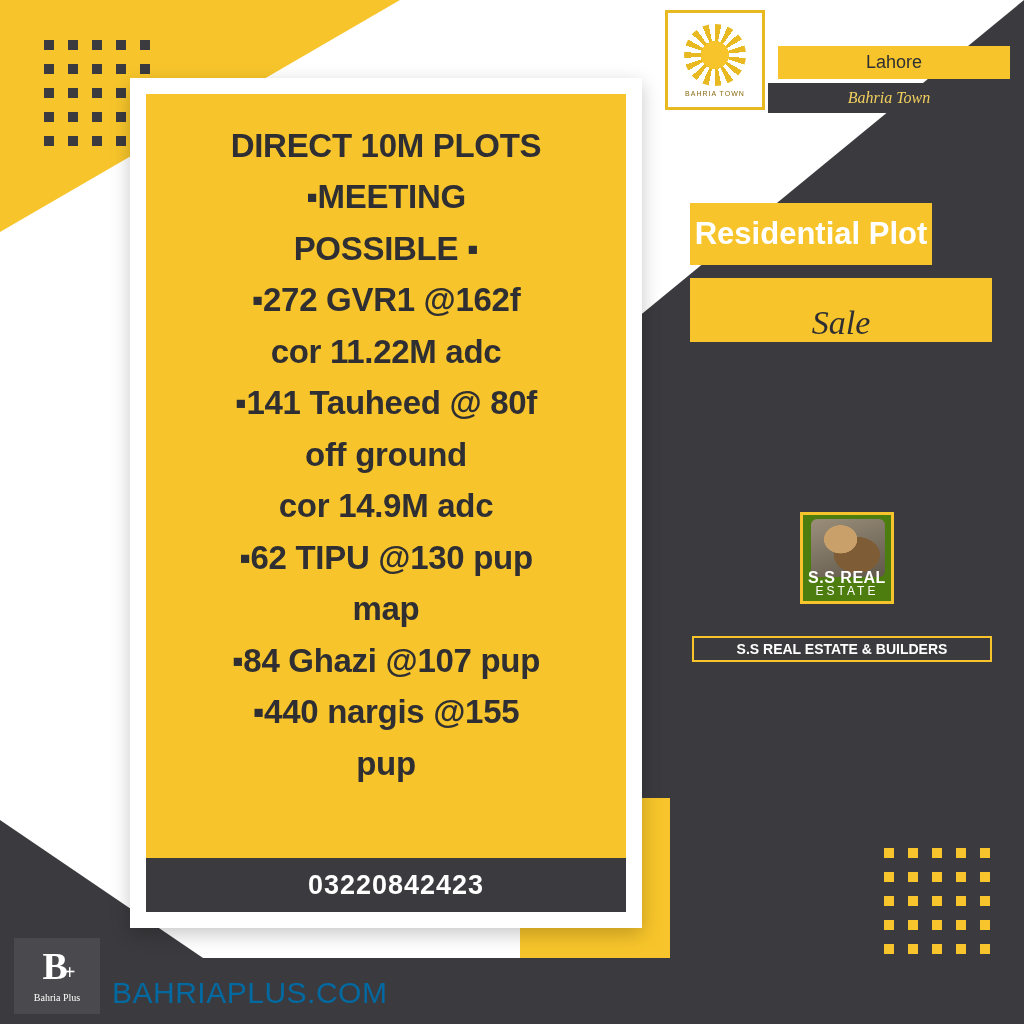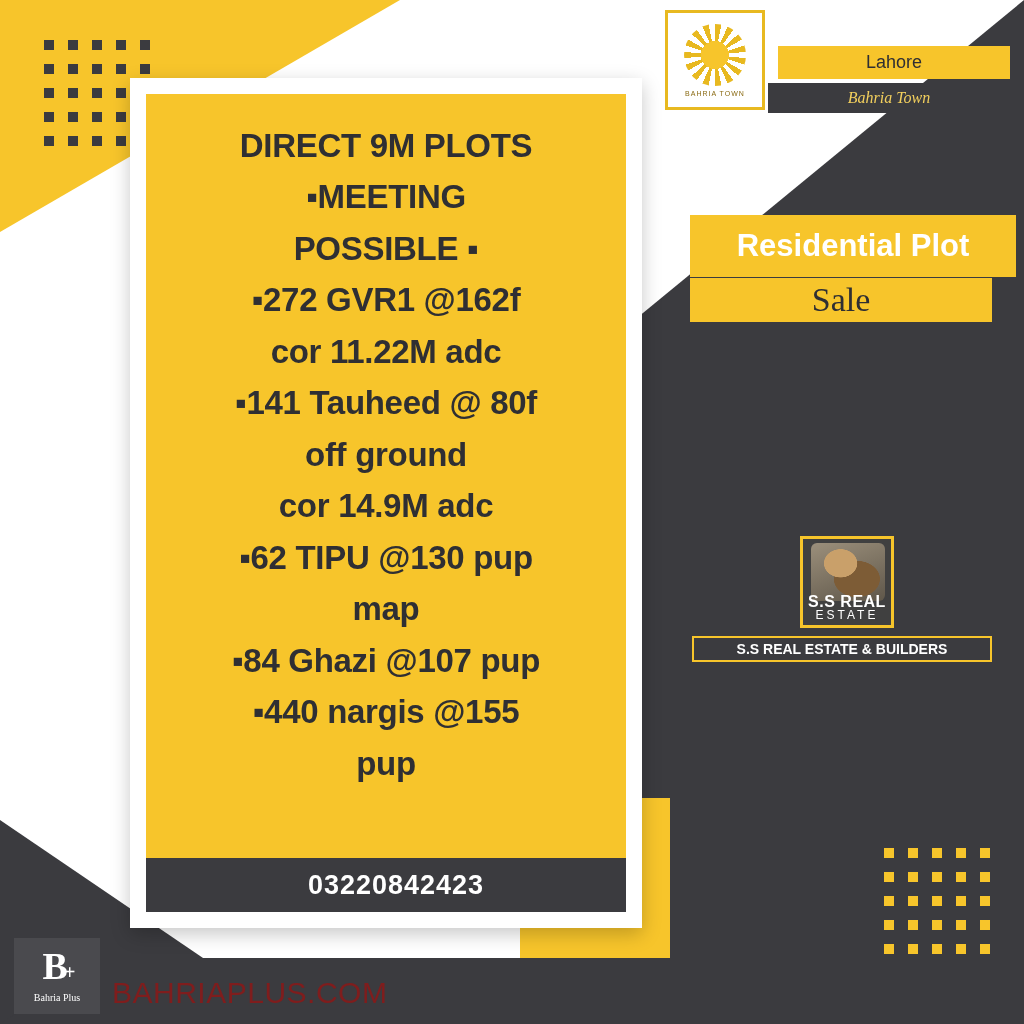--- a/index.html
+++ b/index.html
@@ -161,49 +161,50 @@
     justify-content: center;
     color: #f2cf5d;
     font-size: 16px;
     font-style: italic;
     font-family: "Liberation Serif", serif;
   }
 
   
   .prop-type {
     position: absolute;
-    left: 690px; top: 215px;
-    width: 326px; height: 62px;
+    left: 690px; top: 203px;
+    width: 242px; height: 62px;
     background: #f7c52b;
     display: flex;
     align-items: center;
     justify-content: center;
     color: #ffffff;
     font-weight: bold;
     font-size: 31px;
   }
   .prop-purpose {
     position: absolute;
     left: 690px; top: 278px;
-    width: 302px; height: 44px;
-    background: #f7c52b;
-    display: flex;
-    align-items: center;
+    width: 302px; height: 64px;
+    background: #f7c52b;
+    display: flex;
+    align-items: flex-end;
     justify-content: center;
     color: #2f2f33;
     font-size: 34px;
+    font-style: italic;
     font-family: "Liberation Serif", serif;
   }
 
   
   .agency-logo {
     position: absolute;
-    left: 800px; top: 536px;
+    left: 800px; top: 512px;
     width: 94px; height: 92px;
-    background: #404040;
+    background: #4d7c0f;
     border: 3px solid #f7c52b;
     box-sizing: border-box;
     overflow: hidden;
   }
   .agency-logo .falcon {
     position: absolute;
     left: 8px; top: 4px;
     width: 74px; height: 58px;
     background:
       radial-gradient(ellipse at 40% 35%, #c9a06a 0 26%, transparent 27%),
@@ -279,21 +280,21 @@
   .footer-logo .mark .plus { font-size: 20px; }
   .footer-logo .caption {
     margin-top: 8px;
     color: #ffffff;
     font-size: 10px;
     font-family: Liberation Serif, serif;
   }
   .footer-site {
     position: absolute;
     left: 112px; top: 976px;
-    color: #7f1d1d;
+    color: #0369a1;
     font-size: 30px;
     letter-spacing: 0.5px;
   }
 </style>
 </head>
 <body>
 
 <div class="canvas">
 
   <div class="yellow-top-left"></div>
@@ -354,21 +355,21 @@
     <span></span>
       <span></span>
       <span></span>
       <span></span>
       <span></span>
   </div>
 
   <div class="flyer-card">
     <div class="flyer-inner">
       <div class="flyer-text">
-        <span class="line">DIRECT 9M PLOTS</span>
+        <span class="line">DIRECT 10M PLOTS</span>
         <span class="line">▪MEETING</span>
         <span class="line">POSSIBLE ▪</span>
         <span class="line">▪272 GVR1 @162f</span>
         <span class="line">cor 11.22M adc</span>
         <span class="line">▪141 Tauheed @ 80f</span>
         <span class="line">off ground</span>
         <span class="line">cor 14.9M adc</span>
         <span class="line">▪62 TIPU @130 pup</span>
         <span class="line">map</span>
         <span class="line">▪84 Ghazi @107 pup</span>

